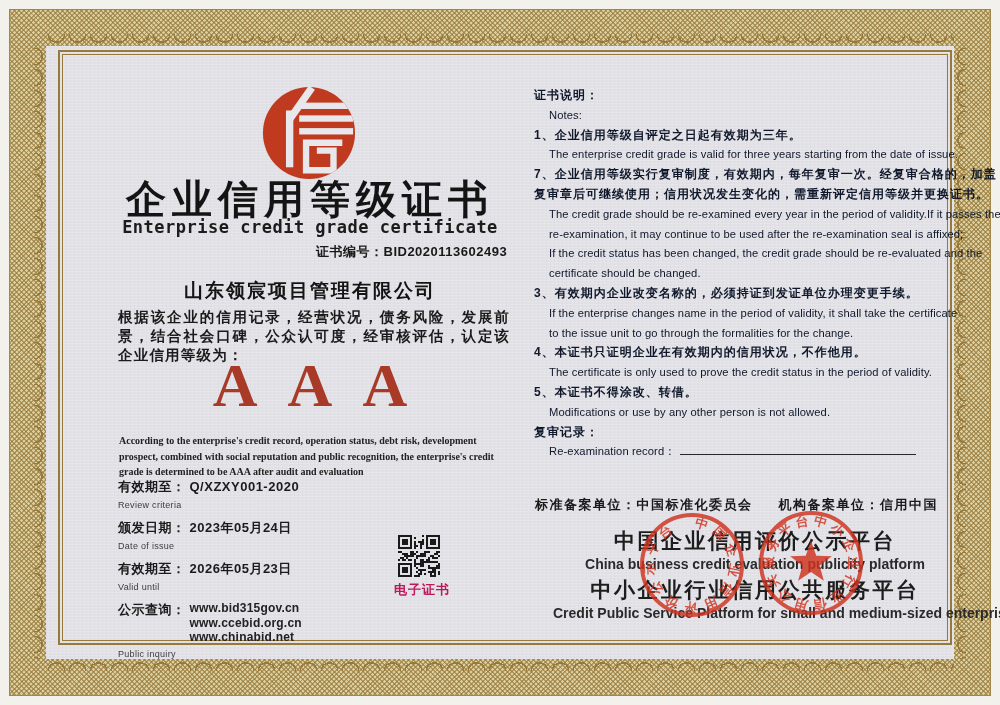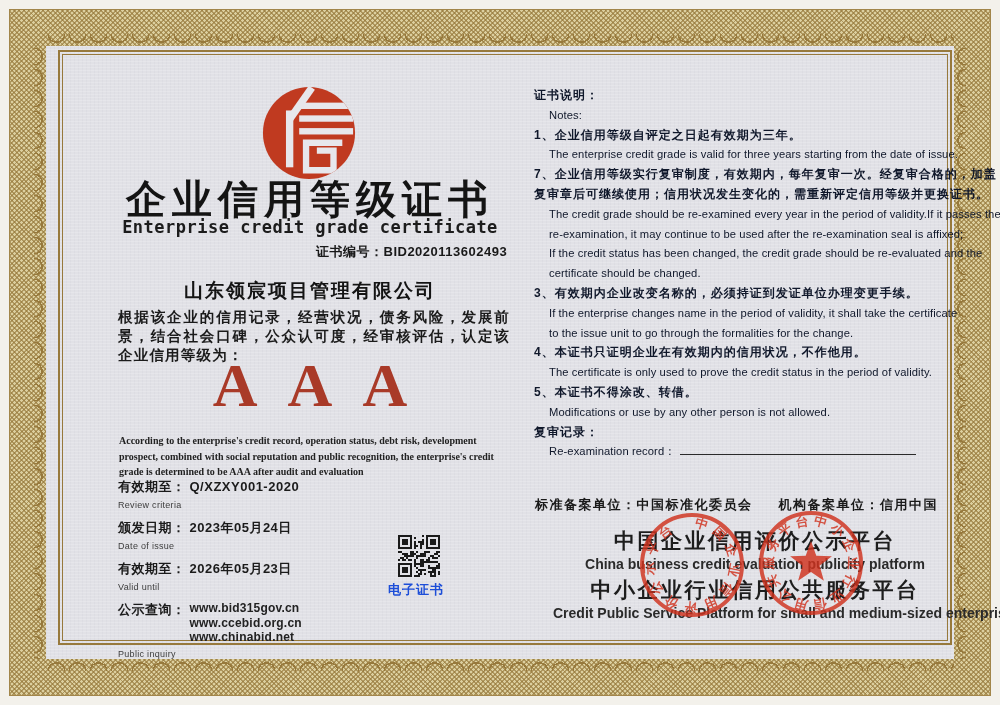--- a/index.html
+++ b/index.html
@@ -48,21 +48,21 @@
 
   .fields{left:118px;top:478px;width:280px;}
   .field{margin-bottom:9px;}
   .field .row{font-size:13px;font-weight:bold;color:#1b1b1b;letter-spacing:.5px;}
   .field .row .lbl{margin-right:4px;}
   .field .sub{font-size:9px;color:#3d3d3d;margin-top:4px;letter-spacing:.3px;}
   .field .urls{display:inline-block;vertical-align:top;}
   .field .urls div{font-size:12px;font-weight:bold;color:#222;line-height:14.5px;letter-spacing:.2px;}
 
   .qr{left:398px;top:535px;}
-  .qr-label{left:388px;top:581px;width:62px;text-align:left;font-size:13px;font-weight:600;color:#1d4ed8;letter-spacing:1px;}
+  .qr-label{left:388px;top:581px;width:62px;text-align:right;font-size:13px;font-weight:600;color:#be185d;letter-spacing:1px;}
 
   .notes{left:534px;top:86px;width:424px;}
   .note{line-height:19.8px;white-space:nowrap;color:#0f172a;}
   .note.cn{font-size:12px;letter-spacing:1px;font-weight:600;}
   .note.en{font-size:11.2px;letter-spacing:.1px;padding-left:15px;}
   .note .fill-line{display:inline-block;width:236px;border-bottom:1.2px solid #2a2a2a;height:12px;margin-left:4px;}
 
   .registration{left:535px;top:484px;width:390px;display:flex;gap:26px;font-size:13px;font-weight:bold;letter-spacing:1.5px;color:#1a1a1a;white-space:nowrap;margin-top:12px;}
 
   .platform{left:553px;top:527px;width:404px;text-align:center;z-index:2;}

